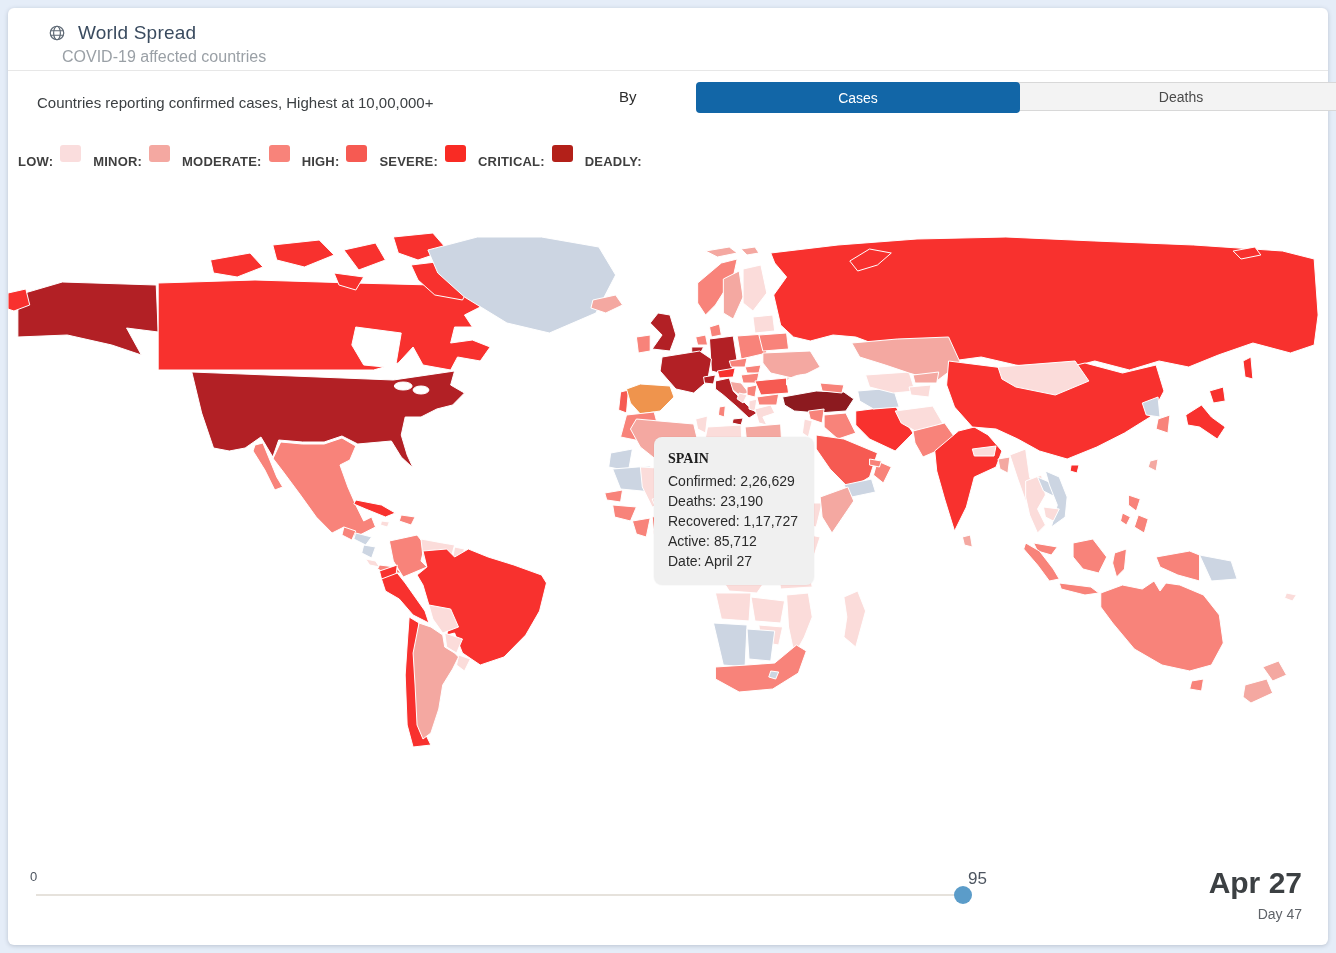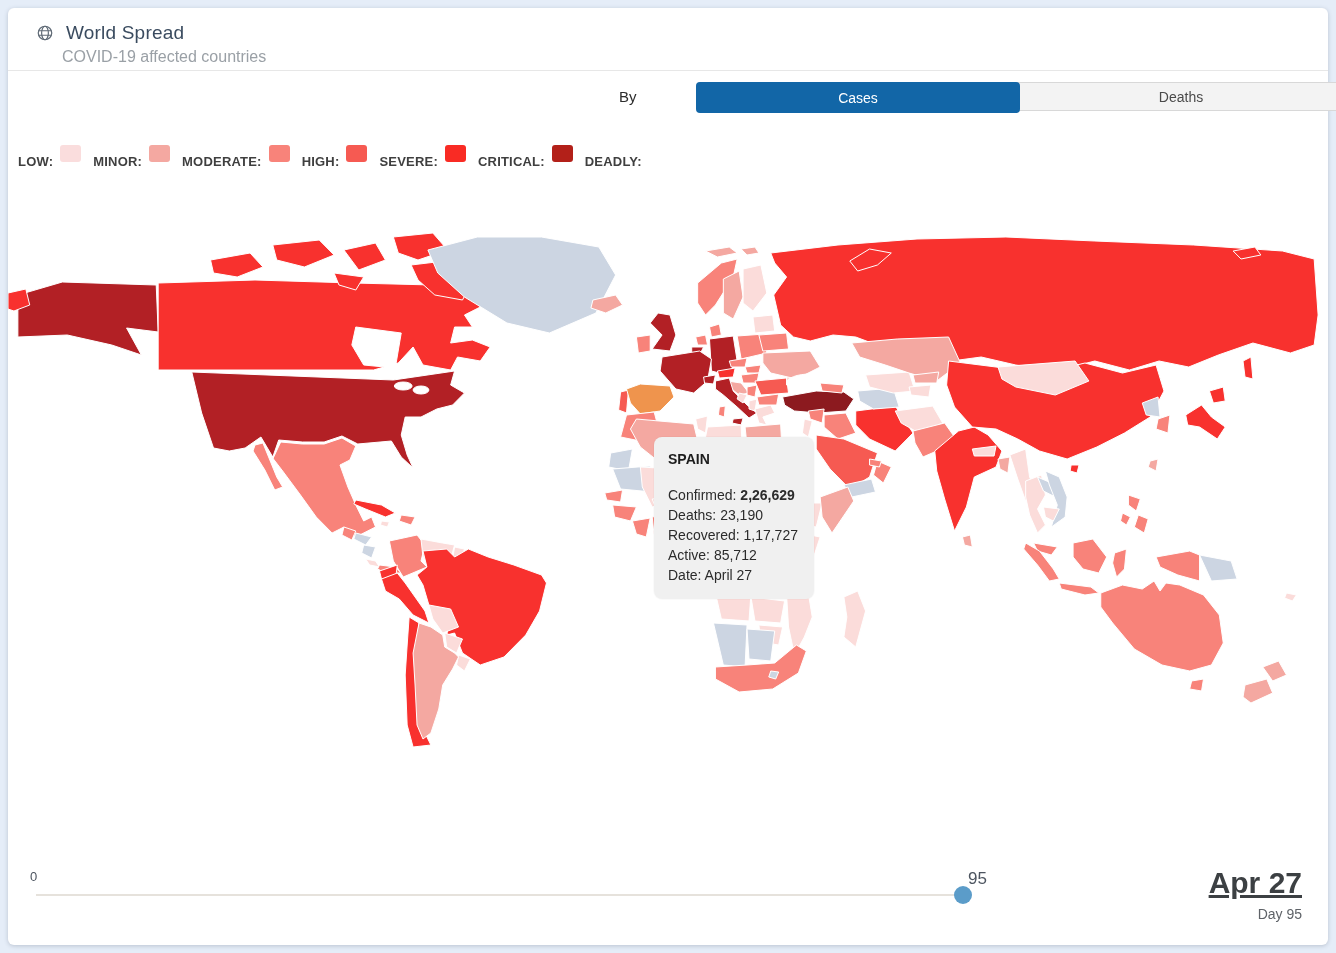--- a/index.html
+++ b/index.html
@@ -1,19 +1,19 @@
 <!DOCTYPE html>
 <html style="--c-none: #ccd5e2; --c-low: #fbdcda; --c-minor: #f4a8a1; --c-moderate: #f8837a; --c-high: #f65a52; --c-severe: #f8312e; --c-critical: #b22025; --c-deadly: #8c1a1f; --c-hover_fill: #ef944d; --c-hover_stroke: #8fc3e2; --c-accent: #1266a7; --c-slider_handle: #5b9cc9;"><head>
 <meta charset="utf-8">
 <style>
   html,body{margin:0;padding:0;width:1336px;height:953px;background:#e5edf8;font-family:"Liberation Sans",sans-serif;overflow:hidden;}
   .card{position:absolute;inset:8px;background:#fff;border-radius:6px;box-shadow:0 1px 4px rgba(60,70,90,.25);}
   
   .hdr{position:absolute;left:0;top:0;right:0;height:62px;border-bottom:1px solid #e7e7e7;}
-  .hdr-row{display:flex;align-items:center;padding:14px 0 0 28px;}
+  .hdr-row{display:flex;align-items:center;padding:14px 0 0 40px;}
   .globe{width:18px;height:18px;margin-right:12px;color:#5f6a76;}
   .title{font-size:19px;font-weight:500;color:#3a4b5f;letter-spacing:.2px;}
   .subtitle{font-size:16px;color:#9aa0a6;margin:4px 0 0 54px;}
   
   .caption{position:absolute;left:29px;top:86px;font-size:15px;color:#3c4043;}
   .bylabel{position:absolute;left:611px;top:80px;font-size:15px;color:#2d2d2d;}
   .tabs{position:absolute;left:688px;top:74px;width:648px;height:29px;background:#f3f3f3;border:1px solid #d8d8d8;border-radius:4px;display:flex;box-sizing:border-box;}
   .tab{flex:1;display:flex;align-items:center;justify-content:center;font-size:14px;color:#4a4a4a;cursor:pointer;border-right:4px solid #737373;}
   .tab:last-child{border-right:none;}
   .tab.active{background:var(--c-accent);color:#fff;border-radius:4px;margin:-1px;height:31px;font-weight:500;border-right:none;}
@@ -24,47 +24,48 @@
   
   .map{position:absolute;left:0;top:157px;width:1320px;height:700px;}
   .map path,.map ellipse{stroke:#fff;stroke-width:1;stroke-linejoin:round;}
   .sv0{fill:var(--c-none);} .sv1{fill:var(--c-low);} .sv2{fill:var(--c-minor);}
   .sv3{fill:var(--c-moderate);} .sv4{fill:var(--c-high);} .sv5{fill:var(--c-severe);}
   .sv6{fill:var(--c-critical);} .sv7{fill:var(--c-deadly);}
   .hovered{fill:var(--c-hover_fill);stroke:var(--c-hover_stroke);stroke-width:2;}
   .water{fill:#fff;stroke:none;}
   
   .tooltip{position:absolute;left:646px;top:429px;background:#f0f0f0;border-radius:8px;padding:12px 16px 14px 14px;font-size:14px;color:#2b2b2b;line-height:20px;box-shadow:0 0 0 1px rgba(0,0,0,.02);}
-  .tooltip .tt-title{font-weight:700;color:#1d1d1d;margin-bottom:16px;}
-  .tt-bold{font-weight:700;}
+  .tooltip .tt-title{font-weight:700;color:#1d1d1d;margin-bottom:2px;font-family:Liberation Serif, serif;}
+  .tt-bold{font-weight:400;}
   
   .sl-min{position:absolute;left:22px;top:861px;font-size:13px;color:#4d5560;}
   .sl-val{position:absolute;left:960px;top:861px;font-size:17px;color:#4d5560;}
   .sl-track{position:absolute;left:28px;top:886px;width:927px;height:2px;background:#e6e2dc;cursor:pointer;}
   .sl-handle{position:absolute;left:946px;top:878px;width:18px;height:18px;border-radius:50%;background:var(--c-slider_handle);cursor:pointer;}
-  .date-big{position:absolute;right:26px;top:858px;font-size:30px;font-weight:700;color:#3c4043;text-decoration:underline;}
+  .date-big{position:absolute;right:26px;top:858px;font-size:30px;font-weight:700;color:#3c4043;}
   .date-day{position:absolute;right:26px;top:898px;font-size:14px;color:#5f6368;}
 </style>
 </head>
 <body>
 
 <div class="card">
 
   <div class="hdr">
     <div class="hdr-row">
       <svg class="globe" viewBox="0 0 24 24" fill="none" stroke="currentColor" stroke-width="1.6">
         <circle cx="12" cy="12" r="9"></circle>
           <ellipse cx="12" cy="12" rx="4.5" ry="9"></ellipse>
           <path d="M3.5 9h17M3.5 15h17"></path>
       </svg>
       <span class="title">World Spread</span>
     </div>
     <div class="subtitle">COVID-19 affected countries</div>
   </div>
 
+  <div class="caption">Countries reporting confirmed cases, Highest at 10,00,000+</div>
 
   <div class="bylabel">By</div>
   <div class="tabs">
     <div class="tab active">Cases</div>
     <div class="tab">Deaths</div>
   </div>
 
   <div class="legend">
     <span class="lg-label">LOW:</span>
       <span class="lg-swatch" style="background-color: rgb(250, 221, 221);"></span>
@@ -261,15 +262,15 @@
     <div><span>Recovered: </span><span>1,17,727</span></div>
     <div><span>Active: </span><span>85,712</span></div>
     <div><span>Date: </span><span>April 27</span></div>
   </div>
 
   <div class="sl-min">0</div>
   <div class="sl-val">95</div>
   <div class="sl-track"></div>
   <div class="sl-handle"></div>
   <div class="date-big">Apr 27</div>
-  <div class="date-day">Day 95</div>
+  <div class="date-day">Day 47</div>
 
 </div>
 
 </body></html>

